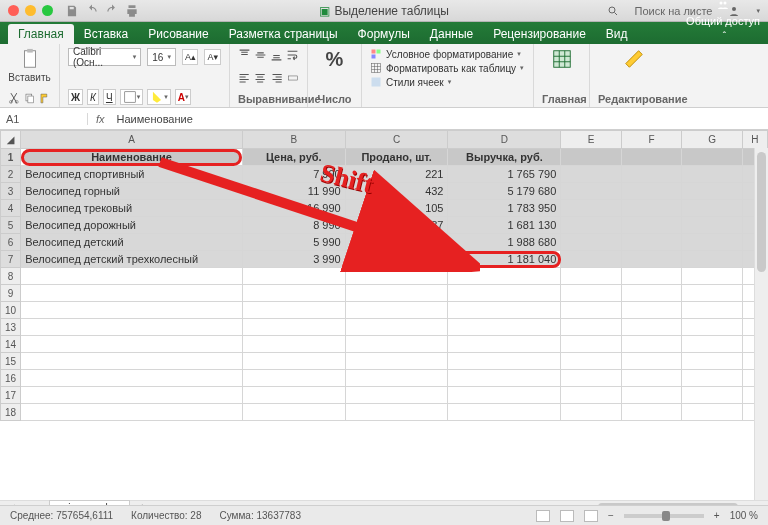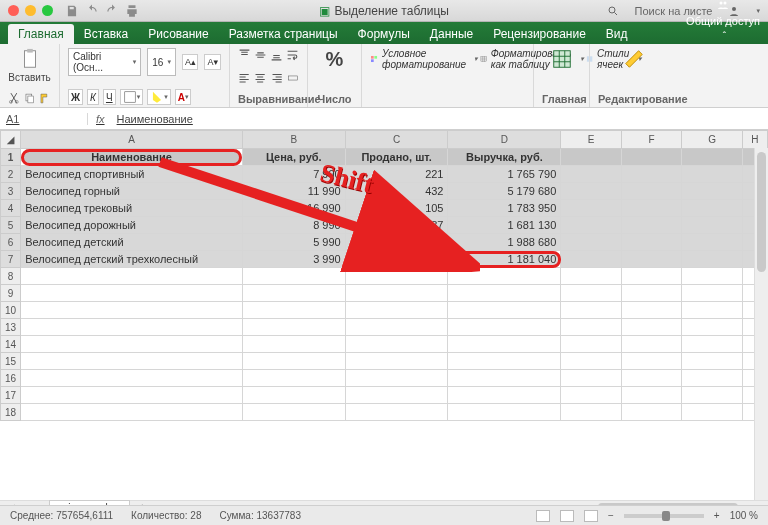--- a/index.html
+++ b/index.html
@@ -24,32 +24,32 @@
   .tabs-right{margin-left:auto; display:flex; align-items:center; padding:0 8px 2px 0; gap:4px;flex-direction:column;}
   .tabs-right svg{width:12px;height:12px;fill:#fff;}
 
   
   .ribbon { height:64px; background:#f3f3f3; border-bottom:1px solid #cfcfcf; display:flex; align-items:stretch; font-size:10px; }
   .group { border-right:1px solid #d9d9d9; padding:4px 8px 2px 8px; display:flex; flex-direction:column; justify-content:space-between;}
   .group .gtop{display:flex; align-items:center; gap:6px;}
   .group .lbl{text-align:center; color:#666; font-size:11px; margin-top:2px;font-weight:bold;}
   .bigbtn{display:flex; flex-direction:column; align-items:center; gap:2px; font-size:10px; color:#444;}
   .bigbtn svg{width:22px;height:22px;}
-  .font-box, .size-box{border:1px solid #bbb; background:#fff; padding:0 4px; height:28px; font-size:10px; display:flex; align-items:center; gap:4px;}
+  .font-box, .size-box{border:1px solid #bbb; background:#fff; padding:0 4px; height:18px; font-size:10px; display:flex; align-items:center; gap:4px;}
   .font-box{width:88px;} .size-box{width:30px;}
   .dd{font-size:7px; color:#666;}
   .rowbtns{display:flex; gap:4px; margin-top:2px;}
   .ico{width:14px;height:14px; fill:#555;}
   .chip{border:1px solid #ccc; background:#fff; padding:0 2px; height:16px; display:flex; align-items:center;}
-  .blk{display:flex;flex-direction:row;gap:2px;font-style:italic;}
+  .blk{display:flex;flex-direction:column;gap:2px;}
   .line-opt{font-size:10px; color:#333; display:flex; align-items:center; gap:4px;}
   .line-opt svg{width:12px;height:12px;fill:#555;}
 
   
-  .formula{height:22px; background:#fff; border-bottom:1px solid #cfcfcf; display:flex; align-items:center; font-size:11px;text-decoration:underline;}
+  .formula{height:22px; background:#fff; border-bottom:1px solid #cfcfcf; display:flex; align-items:center; font-size:11px;}
   .namebox{width:88px; border-right:1px solid #d8d8d8; padding:0 6px; color:#555;}
   .fx{padding:0 8px; color:#666; font-style:italic;}
   .fcontent{padding:0 4px; color:#444;}
 
   
   .grid-wrap{position:relative; height:370px; background:#fff; overflow:hidden;}
   table.sheet{border-collapse:collapse; table-layout:fixed; width:100%; font-size:11px;}
   .colhdr th{background:#eee; border:1px solid #ccc; height:18px; font-weight:normal; color:#555; font-size:10px;}
   .rowhdr{background:#eee; border:1px solid #ccc; width:20px; text-align:center; color:#555; font-size:10px;}
   td{border:1px solid #d6d6d6; height:17px; padding:0 4px; white-space:nowrap; overflow:hidden;}

